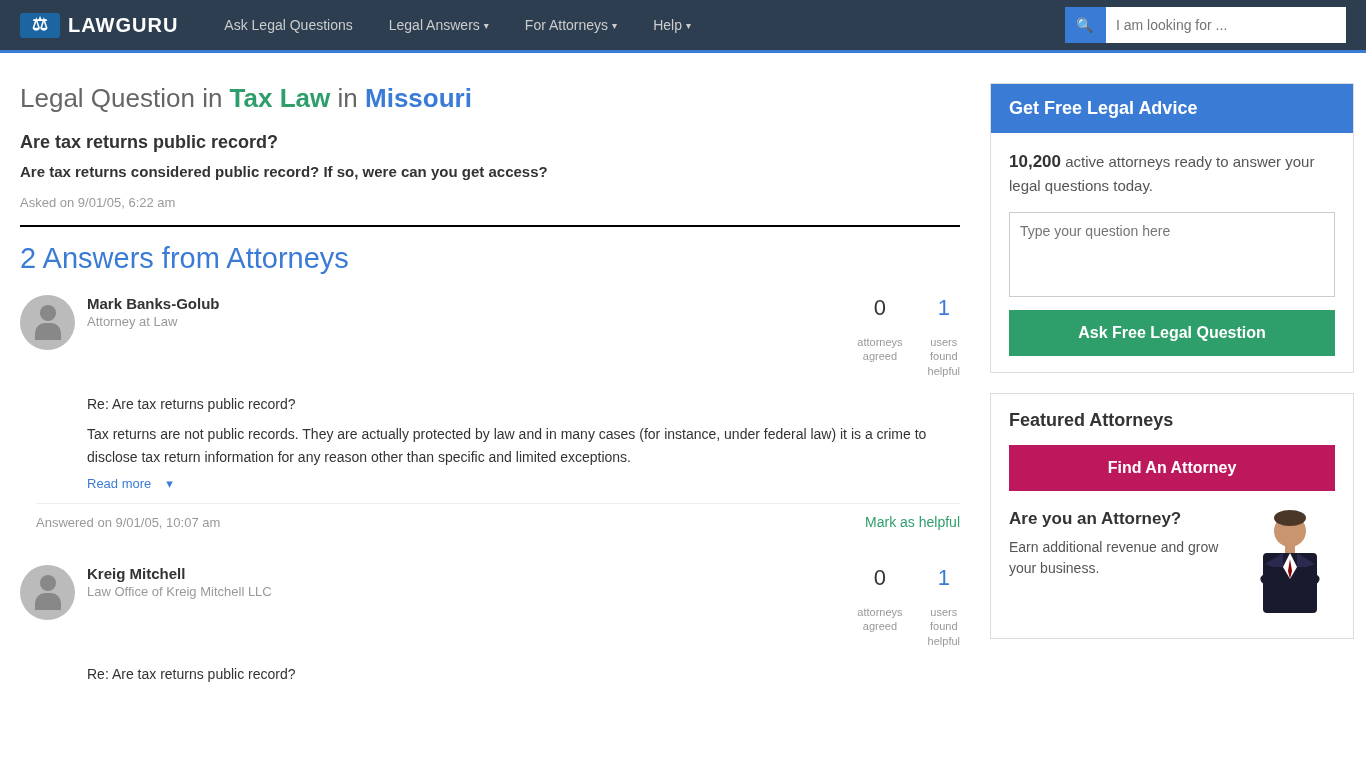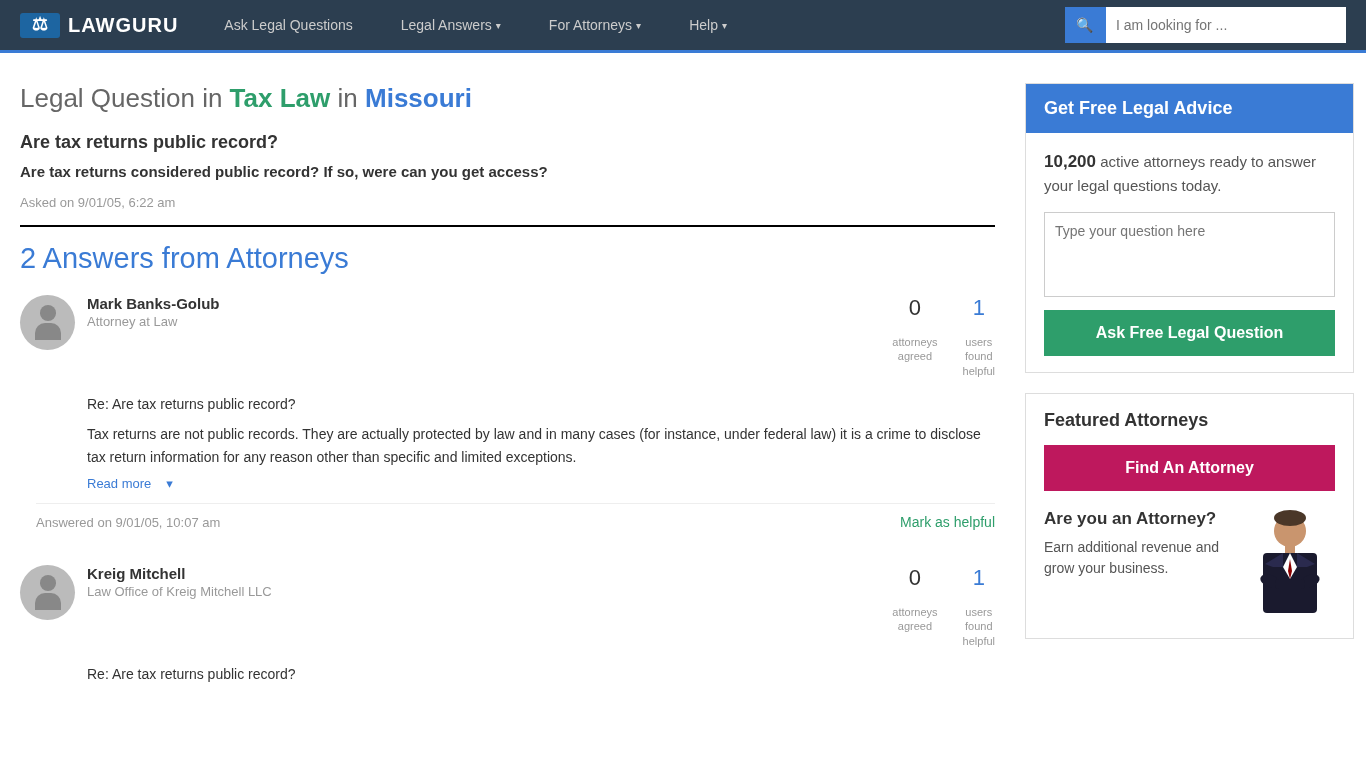--- a/index.html
+++ b/index.html
@@ -26,21 +26,21 @@
     }
     .logo-text {
       color: white;
       font-size: 20px;
       font-weight: bold;
       letter-spacing: 1px;
     }
     .nav-links {
       display: flex;
       align-items: center;
-      gap: 16px;
+      gap: 4px;
       flex: 1;
     }
     .nav-item {
       color: #ccc;
       text-decoration: none;
       padding: 15px 16px;
       font-size: 14px;
       cursor: pointer;
       display: flex;
       align-items: center;
@@ -255,21 +255,21 @@
     }
     .mark-helpful {
       color: #2e9e6b;
       cursor: pointer;
       font-size: 14px;
       text-decoration: none;
     }
 
     
     .sidebar {
-      width: 329px;
+      width: 364px;
       flex-shrink: 0;
       padding-top: 10px;
     }
 
     .sidebar-widget {
       background: white;
       border: 1px solid #ddd;
       margin-bottom: 20px;
     }
 

